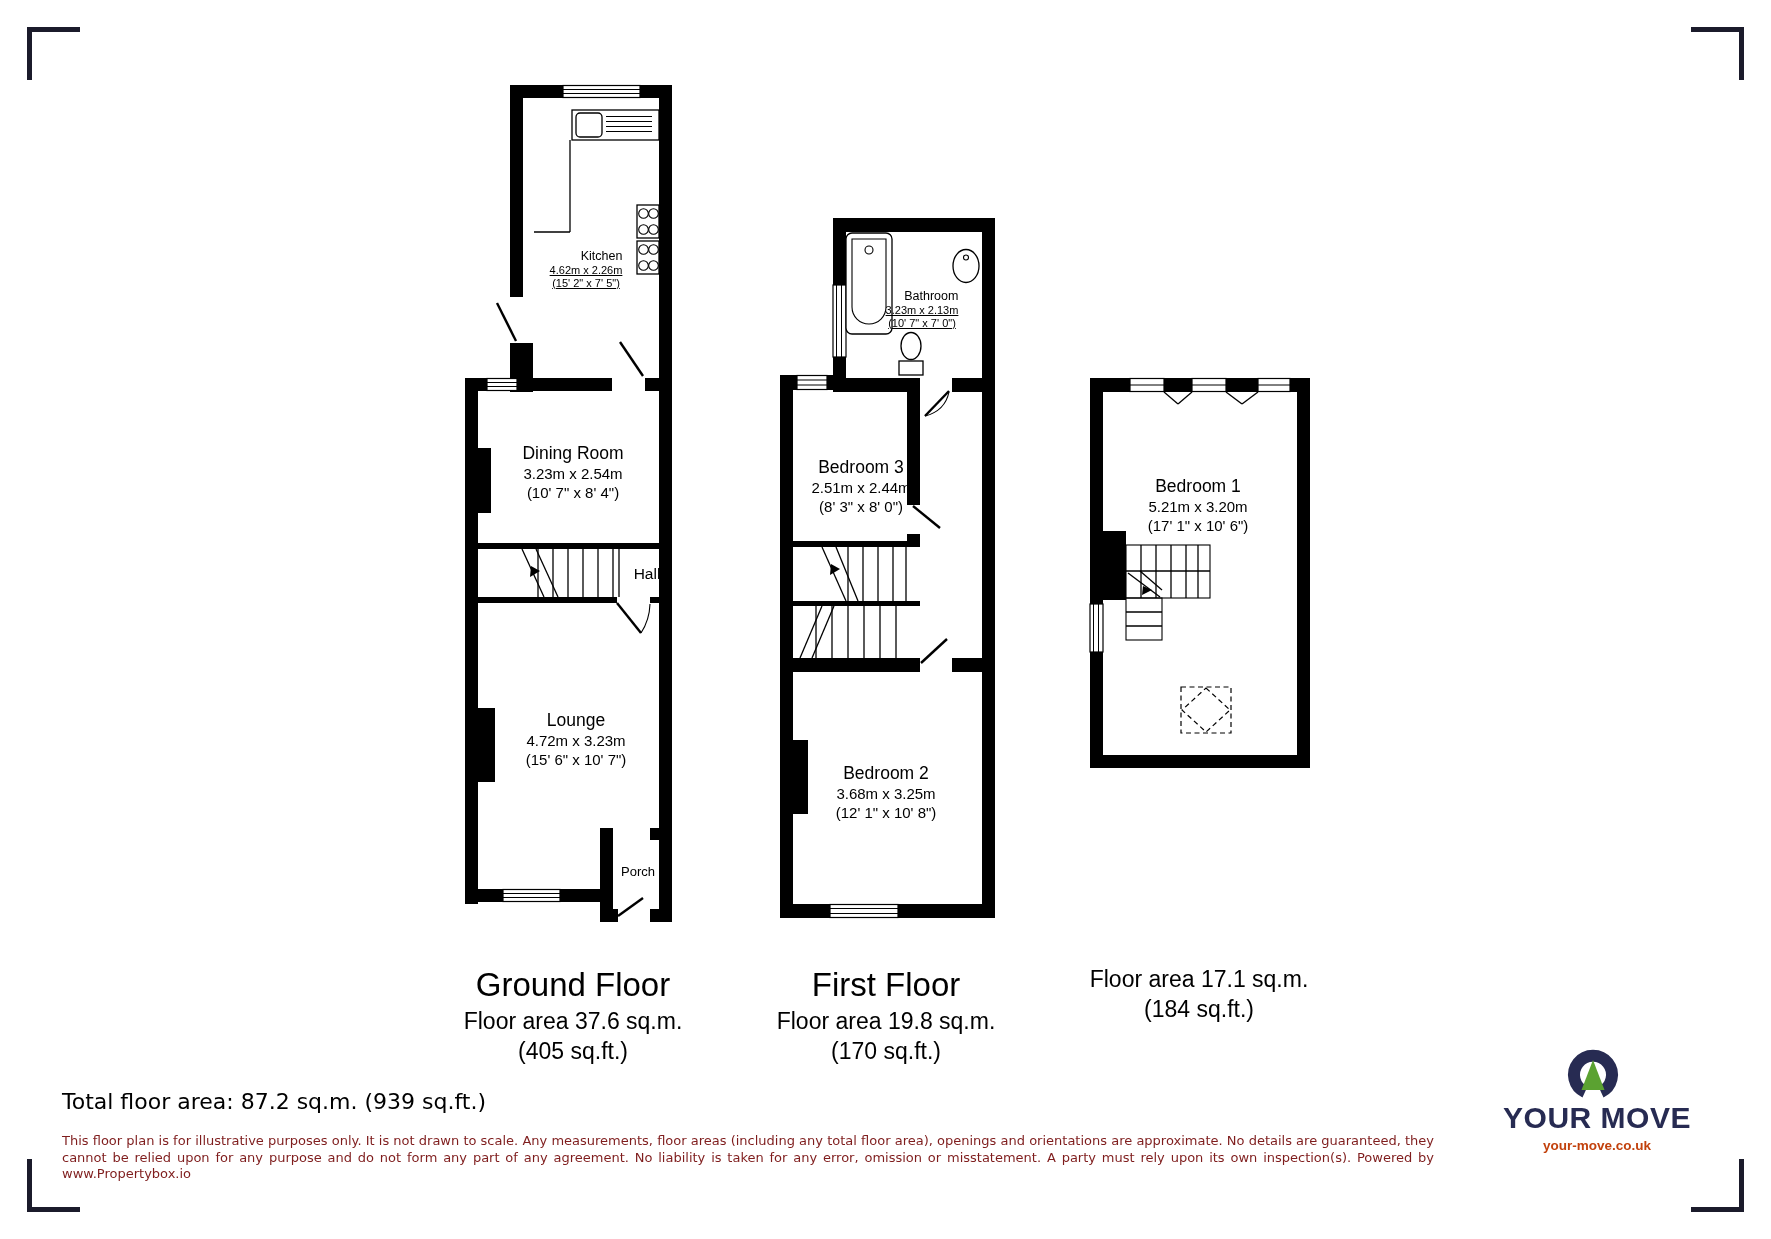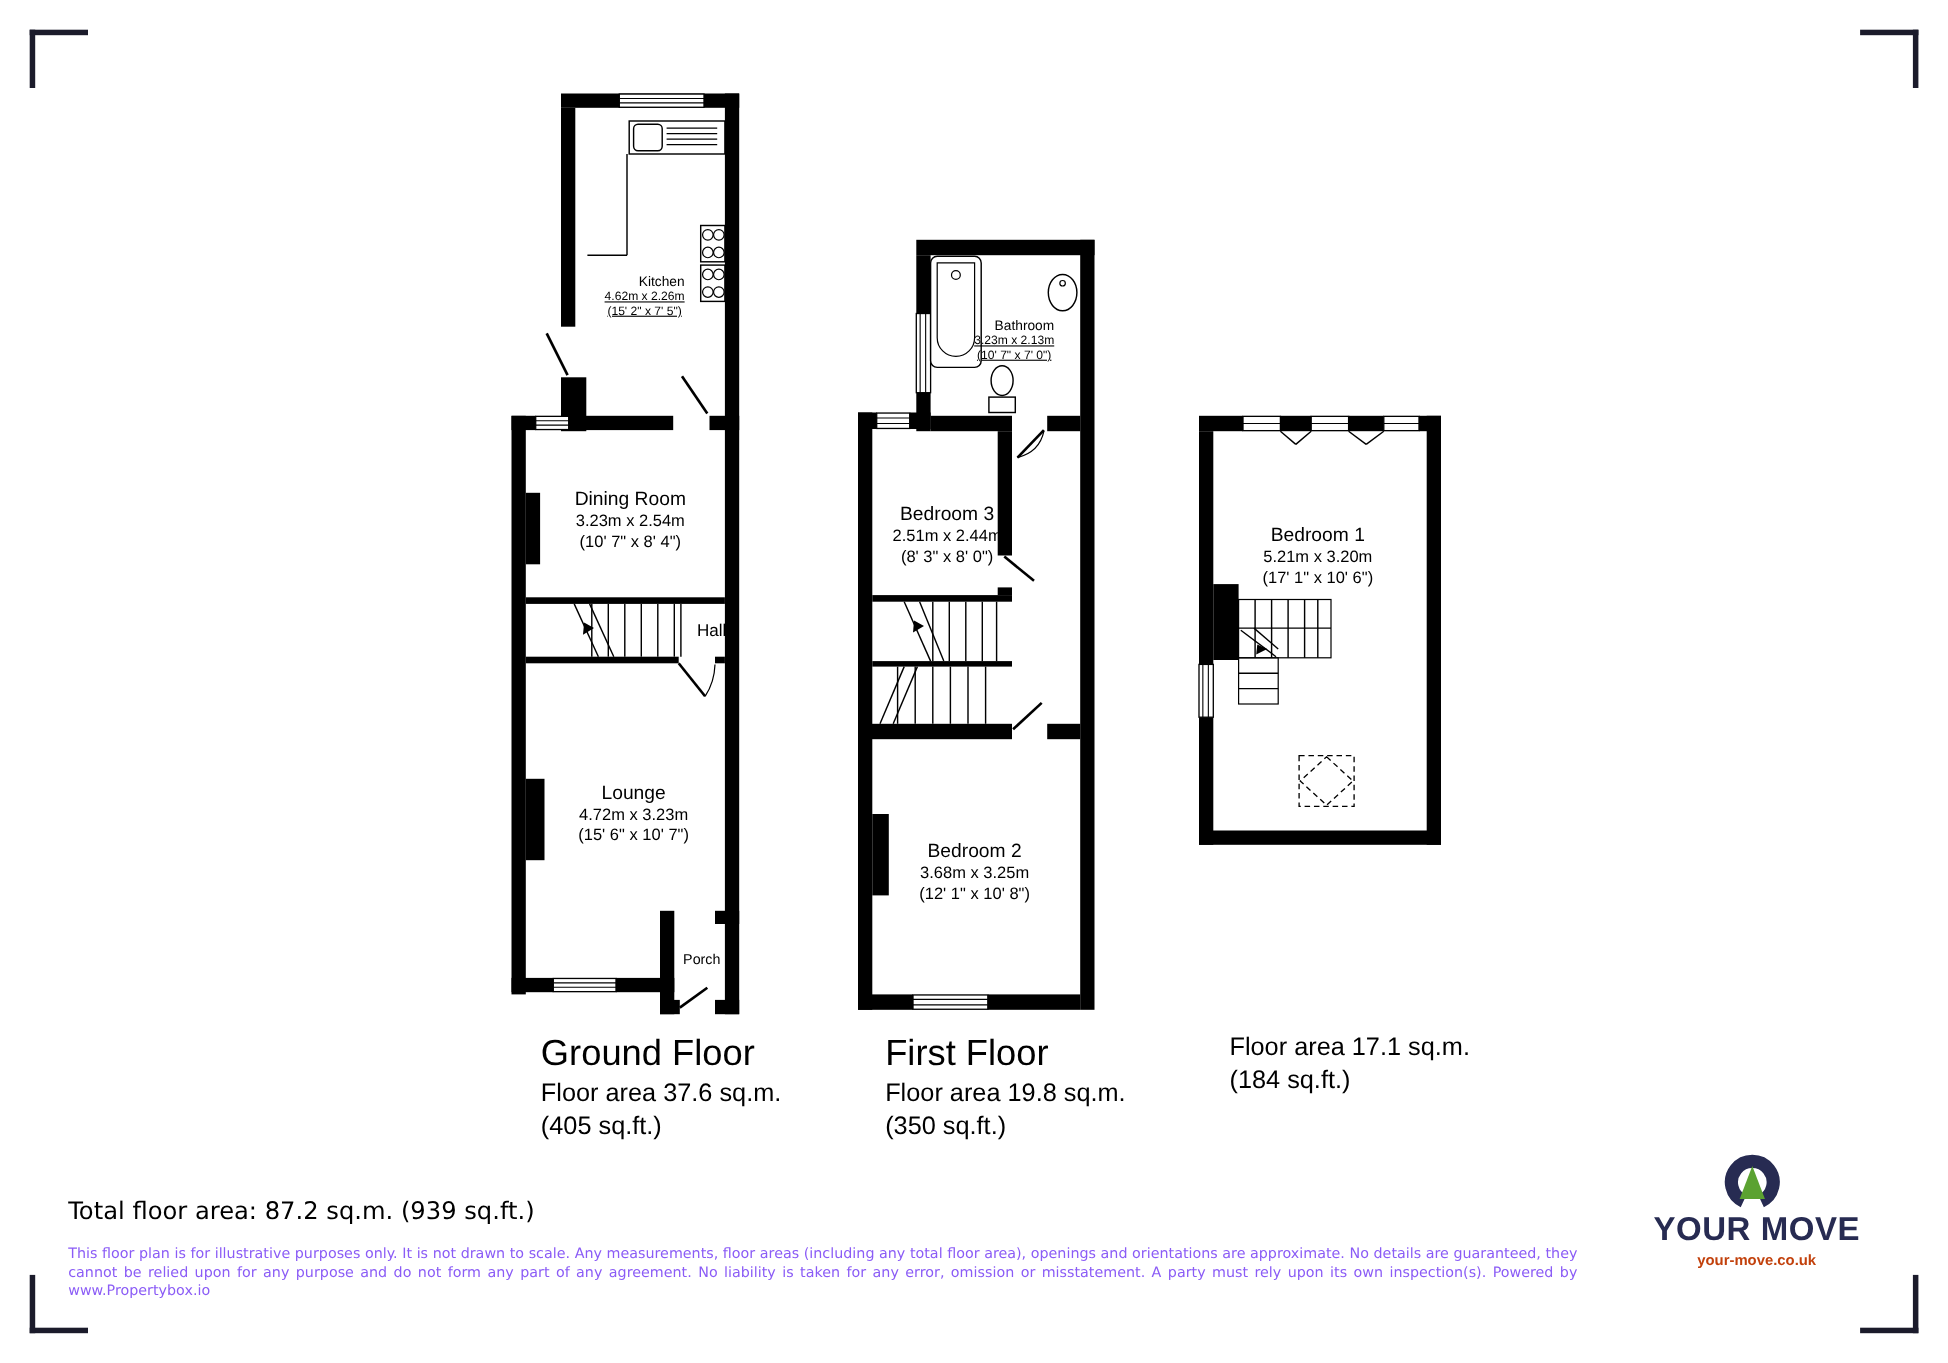--- a/index.html
+++ b/index.html
@@ -27,28 +27,28 @@
   .arrow{fill:#000;}
 
   .lbl{position:absolute;transform:translateX(-50%);text-align:center;white-space:nowrap;}
   .lg .nm{font-size:17.5px;line-height:21px;}
   .lg .dm{font-size:15px;line-height:19px;}
   .sm .nm{font-size:12.5px;line-height:15px;text-align:right;}
   .sm .dm{font-size:11px;line-height:13px;text-decoration:underline;}
   .one{font-size:15.5px;}
   .one.small{font-size:13px;}
 
-  .cap{position:absolute;top:936px;transform:translateX(-50%);white-space:nowrap;margin-left:28px;}
+  .cap{position:absolute;top:964px;transform:translateX(-50%);text-align:center;white-space:nowrap;}
   .cap-t{font-size:33px;line-height:42px;}
   .cap-a{font-size:23px;line-height:30px;}
 
   .total{position:absolute;left:62px;top:1089px;font-size:22px;
          font-family:"DejaVu Sans", sans-serif;}
   .disc{position:absolute;left:62px;top:1133px;width:1372px;font-size:13px;line-height:16.5px;
-        text-align:justify;font-family:"DejaVu Sans", sans-serif;color:#8b5cf6;}
+        text-align:justify;font-family:"DejaVu Sans", sans-serif;color:#7f1d1d;}
 
   .brand{position:absolute;left:1597px;top:1101px;transform:translateX(-50%);
          font-size:30px;font-weight:600;color:#272b52;letter-spacing:.5px;white-space:nowrap;}
   .site{position:absolute;left:1597px;top:1138px;transform:translateX(-50%);
         font-size:13.5px;font-weight:bold;color:#c2410c;white-space:nowrap;}
 </style>
 </head>
 <body>
 
 <div class="mark tl"></div>
@@ -314,21 +314,21 @@
 
 <div class="cap" style="left:573px">
   <div class="cap-t">Ground Floor</div>
   <div class="cap-a">Floor area 37.6 sq.m.</div>
   <div class="cap-a">(405 sq.ft.)</div>
 </div>
 
 <div class="cap" style="left:886px">
   <div class="cap-t">First Floor</div>
   <div class="cap-a">Floor area 19.8 sq.m.</div>
-  <div class="cap-a">(350 sq.ft.)</div>
+  <div class="cap-a">(170 sq.ft.)</div>
 </div>
 
 <div class="cap" style="left:1199px">
   <div class="cap-a">Floor area 17.1 sq.m.</div>
   <div class="cap-a">(184 sq.ft.)</div>
 </div>
 
 <div class="total">Total floor area: 87.2 sq.m. (939 sq.ft.)</div>
 <div class="disc">This floor plan is for illustrative purposes only. It is not drawn to scale. Any measurements, floor areas (including any total floor area), openings and orientations are approximate. No details are guaranteed, they cannot be relied upon for any purpose and do not form any part of any agreement. No liability is taken for any error, omission or misstatement. A party must rely upon its own inspection(s). Powered by www.Propertybox.io</div>
 

